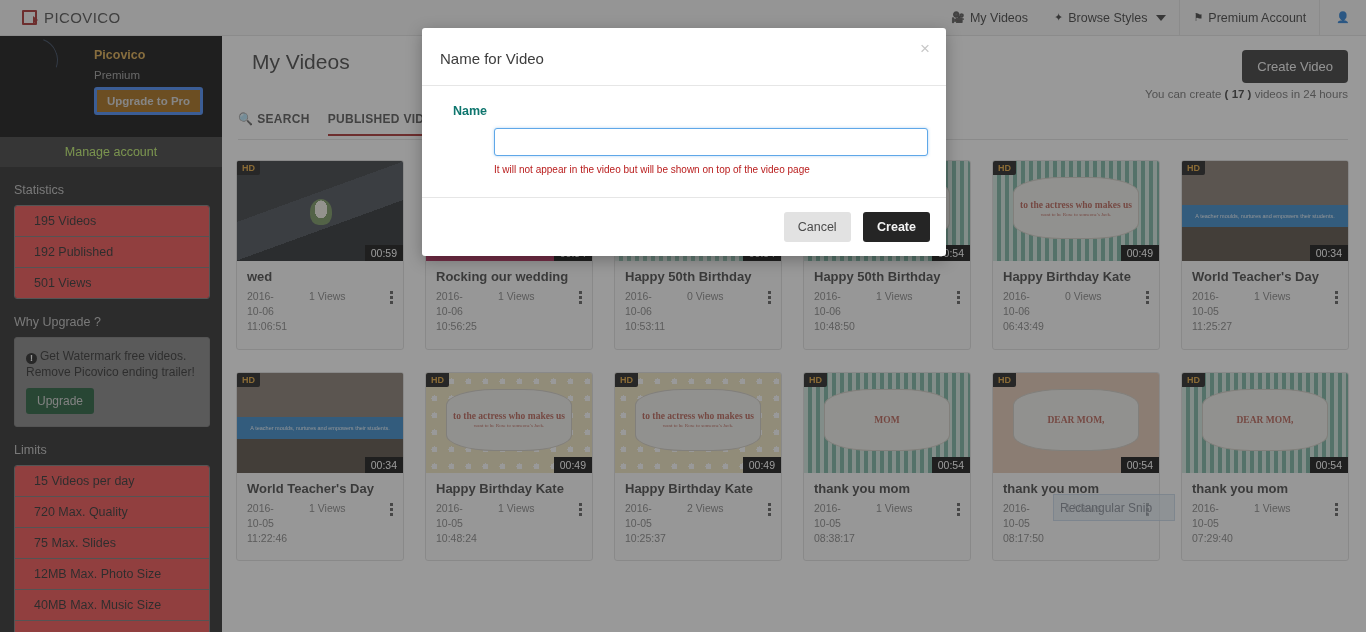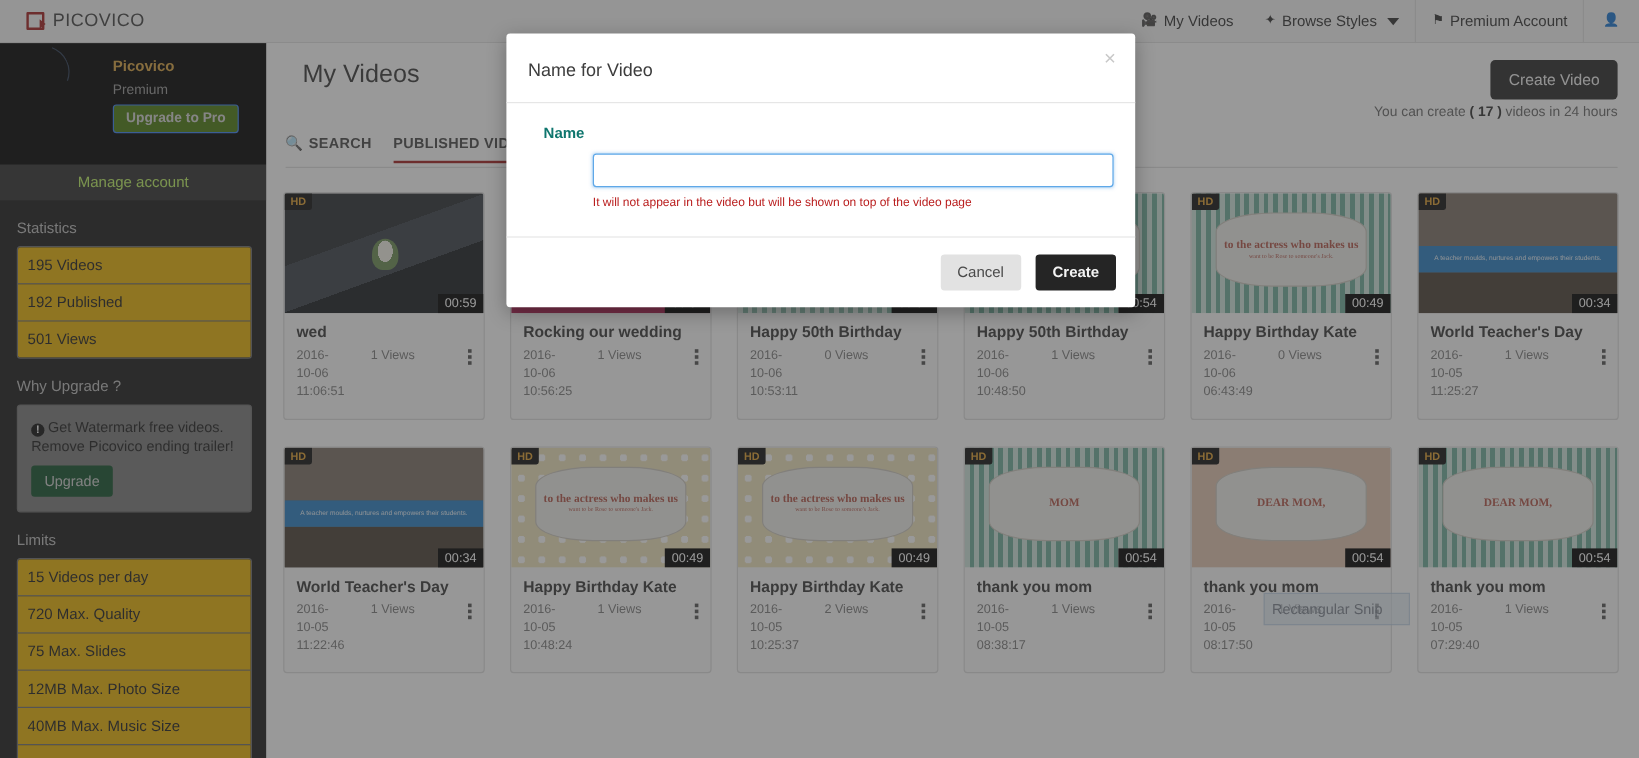--- a/index.html
+++ b/index.html
@@ -82,44 +82,44 @@
     width: 44px; height: 44px;
     border: 1px solid #2a3a52; border-radius: 50%;
     border-color: transparent #2a3a52 transparent transparent;
     transform: rotate(-25deg);
   }
   .profile-body { margin-left: 94px; }
   .profile-name { color: #d9a441; font-size: 12.5px; font-weight: bold; }
   .profile-plan { color: #9a9a9a; font-size: 11.5px; margin-top: 7px; }
   .upgrade-pro {
     display: inline-block; margin-top: 6px;
-    background: #4d7c0f; color: #d6d6d6;
-    border: 1px solid #3b82f6;
+    background: #a16207; color: #d6d6d6;
+    border: 3px solid #3b82f6;
     font-size: 11.5px; font-weight: bold;
     padding: 5px 10px; border-radius: 3px;
     cursor: pointer;
   }
   .manage-bar {
     height: 30px; background: #303030;
     color: #bef264; font-size: 12.5px;
     display: flex; align-items: center; justify-content: center;
     cursor: pointer;
   }
   .sect-title {
     color: #bdbdbd; font-size: 12.5px;
     margin: 16px 0 8px 14px;
   }
   .list-group {
     margin: 0 12px 0 14px;
     border: 1px solid #6f6f6f;
     border-radius: 3px; overflow: hidden;
   }
   .list-item {
-    background: #eab308; color: #1f1f1f;
-    font-size: 12.5px; padding: 8px 8px;
+    background: #ef4444; color: #1f1f1f;
+    font-size: 12.5px; padding: 8px 19px;
     border-bottom: 1px solid #6f6f6f;
     cursor: pointer;
   }
   .list-item:last-child { border-bottom: 0; }
   .list-item.partial { color: #7a2b2b; }
   .why-box {
     margin: 8px 12px 0 14px;
     background: #7b7b7b; border: 1px solid #6f6f6f;
     border-radius: 3px; padding: 10px 11px 12px 11px;
   }

